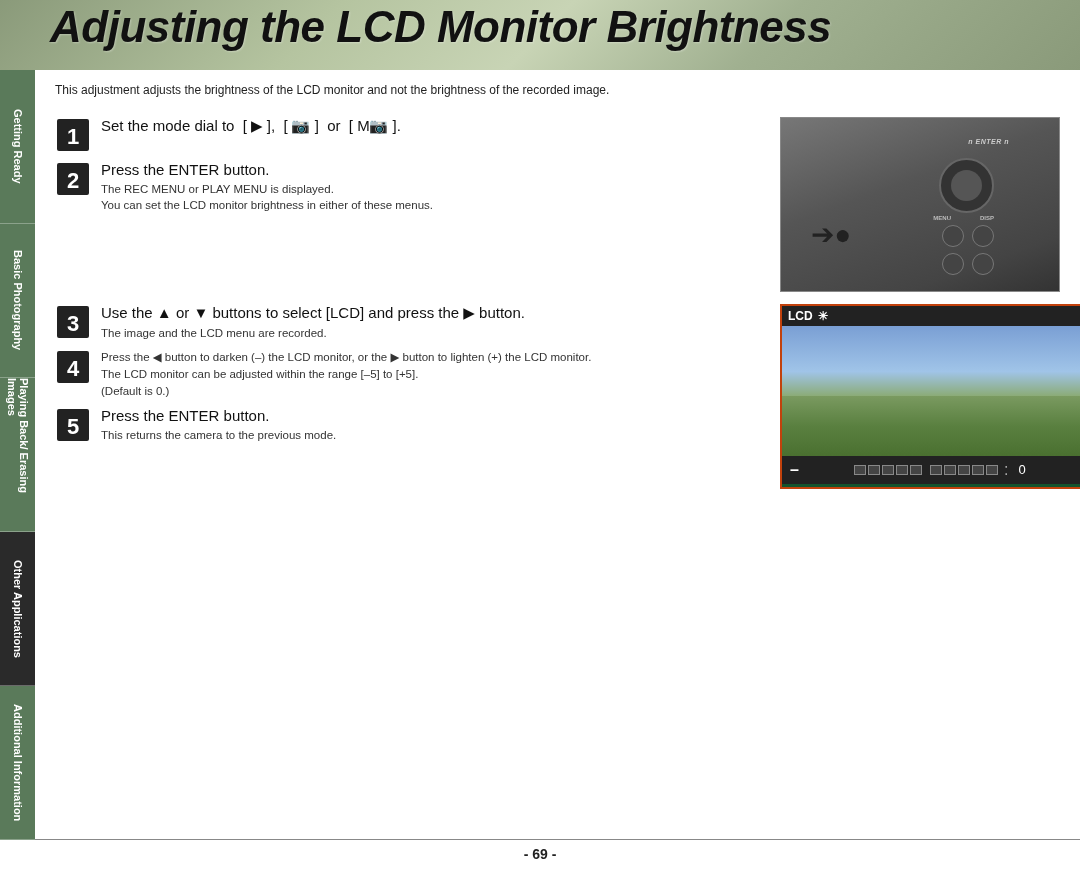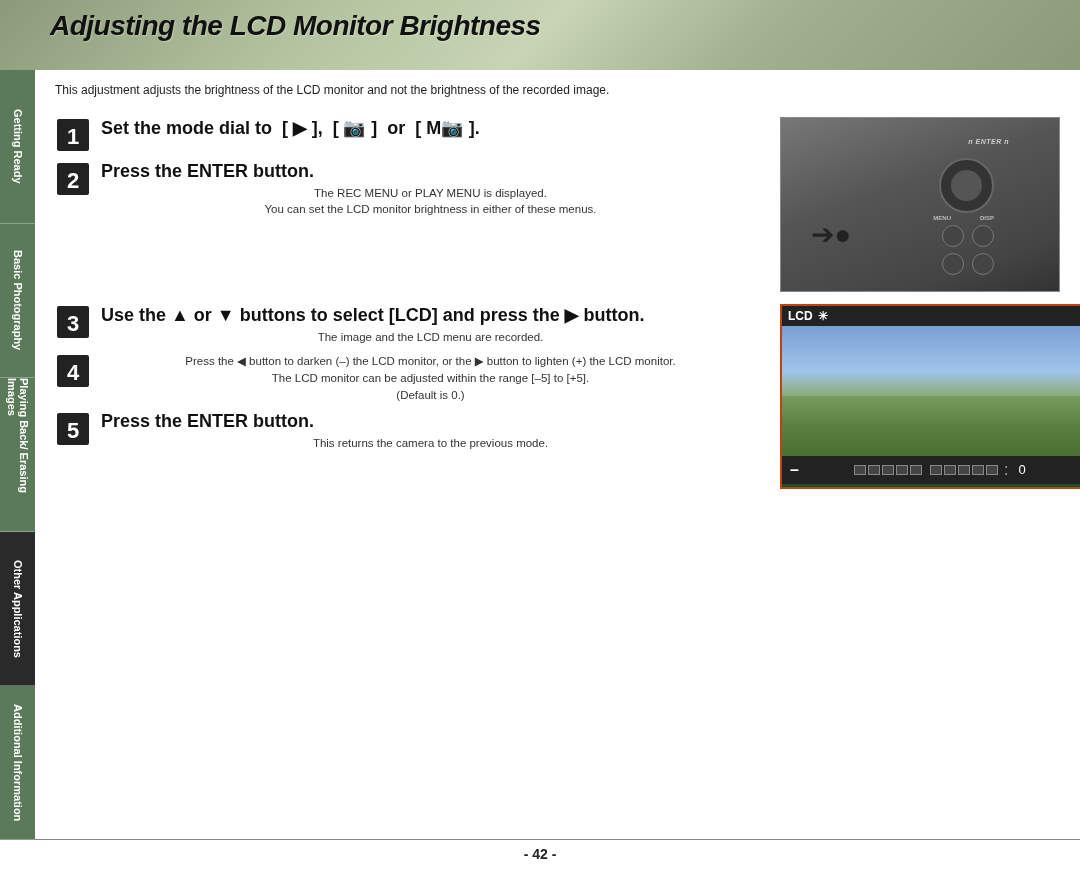--- a/index.html
+++ b/index.html
@@ -15,23 +15,23 @@
     
     .header-bg {
       position: absolute;
       top: 0; left: 0; right: 0;
       height: 70px;
       background: linear-gradient(135deg, #8a9a7a 0%, #b5c4a0 30%, #c8d4b5 50%, #a0b090 70%, #8a9a7a 100%);
     }
 
     .page-title {
       position: absolute;
-      top: 10px;
+      top: 2px;
       left: 50px;
-      font-size: 28px;
+      font-size: 44px;
       font-weight: 900;
       color: #111;
       font-family: Arial Black, Arial, sans-serif;
       font-style: italic;
       letter-spacing: -0.5px;
       text-shadow: 1px 1px 2px rgba(255,255,255,0.3);
     }
 
     
     .sidebar {
@@ -99,31 +99,30 @@
     .step-number svg {
       width: 36px;
       height: 36px;
     }
 
     .step-content {
       flex: 1;
     }
 
     .step-title {
-      font-size: 18px;
-      font-weight: bold;
+      font-size: 15px;
+      font-weight: normal;
       color: #111;
       margin-bottom: 3px;
     }
 
     .step-desc {
       font-size: 11.5px;
       color: #333;
       line-height: 1.45;
-      text-align: center;
     }
 
     
     .camera-image {
       width: 280px;
       height: 175px;
       background: #555;
       border: 1px solid #888;
       position: relative;
       overflow: hidden;
@@ -500,13 +499,13 @@
         </div>
       </div>
     </div>
 
   </div>
 
 </div>
 
 <div class="divider-line"></div>
 
-<div class="page-number">- 42 -</div>
+<div class="page-number">- 69 -</div>
 
 </body></html>

